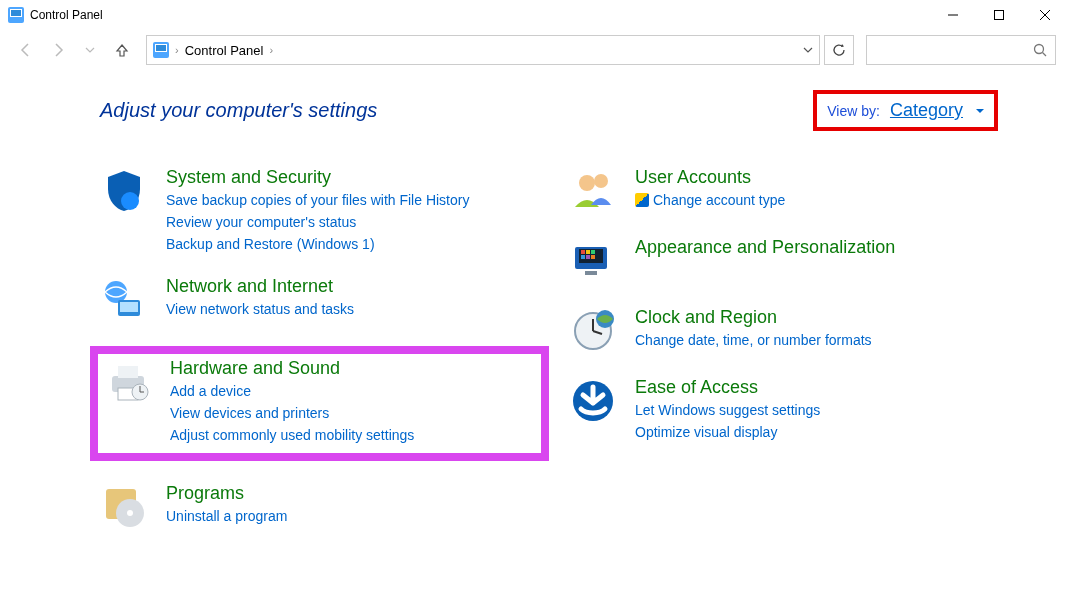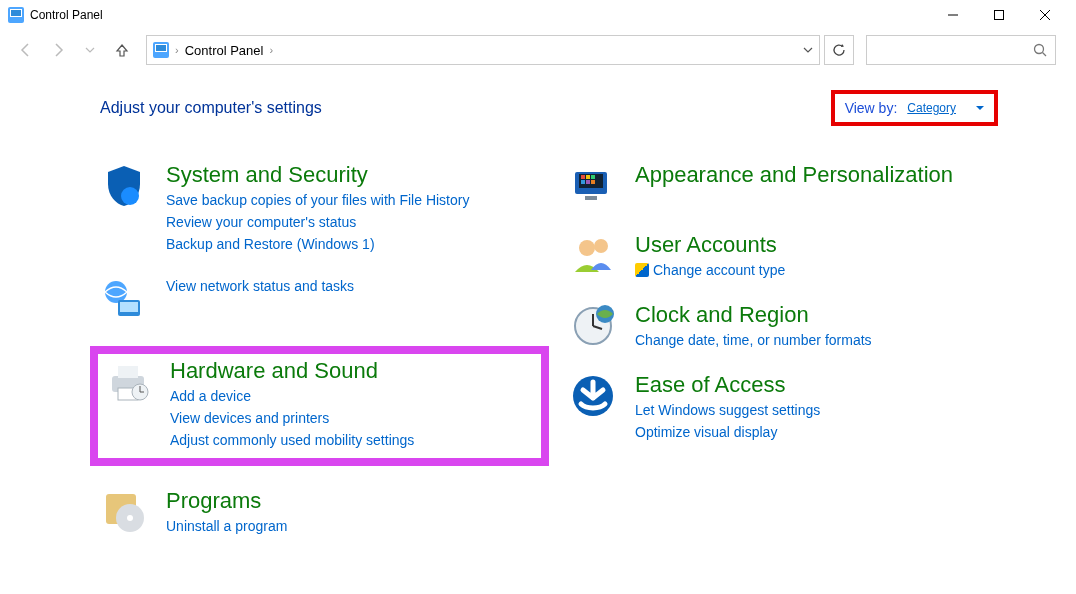--- a/index.html
+++ b/index.html
@@ -15,30 +15,30 @@
   .navbtn.disabled { color:#bbb; }
   .addressbar { flex:1; display:flex; align-items:center; border:1px solid #ccc; height:30px; padding:0 6px; gap:6px; margin-left:6px; }
   .addressbar .sep { color:#888; font-size:11px; }
   .addressbar .crumb { font-size:13px; color:#000; }
   .addressbar .dd { margin-left:auto; color:#555; }
   .refresh { width:30px; height:30px; border:1px solid #ccc; display:flex; align-items:center; justify-content:center; margin-left:0px; }
   .searchbox { width:190px; height:30px; border:1px solid #ccc; margin-left:8px; display:flex; align-items:center; padding:0 8px; }
   .searchbox svg { margin-left:auto; }
   .content { padding:20px 70px 20px 100px; position:relative; }
   .header-row { display:flex; align-items:center; }
-  .page-heading { color:#003399; font-size:16px; font-weight:400; }
+  .page-heading { color:#003399; font-size:20px; font-weight:400;font-style:italic; }
   .viewby-box { margin-left:auto; border:4px solid #e60000; padding:6px 10px; display:flex; align-items:center; gap:10px; }
   .viewby-label { font-size:14px; color:#1d4ed8; }
-  .viewby-value { font-size:12px; color:#0066cc; display:flex; align-items:center; gap:20px;text-decoration:underline; }
+  .viewby-value { font-size:18px; color:#0066cc; display:flex; align-items:center; gap:13px;text-decoration:underline; }
   .columns { display:flex; margin-top:36px; gap:40px; }
   .col { flex:1; display:flex; flex-direction:column; gap:22px; }
   .catrow { display:flex; gap:18px; }
   .icon-slot { width:48px; height:48px; display:flex; align-items:center; justify-content:center; flex-shrink:0; }
   .cat-body { display:flex; flex-direction:column; gap:2px; }
-  .cat-title { color:#0b7a0b; font-size:22px; font-weight:400; }
+  .cat-title { color:#0b7a0b; font-size:18px; font-weight:400; }
   .cat-link { color:#0066cc; font-size:14px; line-height:20px; }
   .cat-link.shield::before { content:""; display:inline-block; width:14px; height:14px; margin-right:4px; vertical-align:-2px; background:linear-gradient(135deg,#ffcc00 0 50%,#0066cc 50% 100%); border-radius:2px; }
   .highlight-box { border:8px solid #d946ef; padding:4px 16px 8px 6px; margin-left:-10px; margin-right:-20px; }
   .cpicon { width:16px; height:16px; }
 </style>
 </head>
 <body>
 
 <div class="window">
 
@@ -153,20 +153,21 @@
             <div class="catrow">
               <div class="icon-slot">
                 <svg viewBox="0 0 48 48" width="48" height="48">
                   <circle cx="16" cy="16" r="11" fill="#4da6ff"></circle>
                   <path d="M5 16 Q16 6 27 16 Q16 26 5 16" fill="none" stroke="#fff" stroke-width="1.5"></path>
                   <rect x="18" y="24" width="22" height="16" rx="2" fill="#2e8bda"></rect>
                   <rect x="20" y="26" width="18" height="10" fill="#b3e0ff"></rect>
                 </svg>
               </div>
               <div class="cat-body">
+                <a class="cat-title">Network and Internet</a>
                 <a class="cat-link">View network status and tasks</a>
               </div>
             </div>
           </div>
           <div class="highlight-box">
             <div class="catrow">
               <div class="icon-slot">
                 <svg viewBox="0 0 48 48" width="48" height="48">
                   <rect x="8" y="18" width="32" height="16" rx="3" fill="#cfd6dd"></rect>
                   <rect x="14" y="8" width="20" height="12" fill="#eef2f5"></rect>
@@ -194,20 +195,36 @@
                 </svg>
               </div>
               <div class="cat-body">
                 <a class="cat-title">Programs</a>
                 <a class="cat-link">Uninstall a program</a>
               </div>
             </div>
           </div>
         </div>
       <div class="col" id="col-right">
+          <div>
+            <div class="catrow">
+              <div class="icon-slot">
+                <svg viewBox="0 0 48 48" width="48" height="48">
+                  <circle cx="18" cy="16" r="8" fill="#f4c58b"></circle>
+                  <path d="M6 40 Q18 26 30 40 Z" fill="#9acd32"></path>
+                  <circle cx="32" cy="14" r="7" fill="#f4c58b"></circle>
+                  <path d="M22 38 Q32 24 42 38 Z" fill="#5b8def"></path>
+                </svg>
+              </div>
+              <div class="cat-body">
+                <a class="cat-title">User Accounts</a>
+                <a class="cat-link shield">Change account type</a>
+              </div>
+            </div>
+          </div>
           <div>
             <div class="catrow">
               <div class="icon-slot">
                 <svg viewBox="0 0 48 48" width="48" height="48">
                   <rect x="6" y="10" width="32" height="22" rx="2" fill="#1a5fb4"></rect>
                   <rect x="10" y="12" width="24" height="14" fill="#123"></rect>
                   <rect x="12" y="13" width="4" height="4" fill="#e74c3c"></rect>
                   <rect x="17" y="13" width="4" height="4" fill="#f1c40f"></rect>
                   <rect x="22" y="13" width="4" height="4" fill="#2ecc71"></rect>
                   <rect x="12" y="18" width="4" height="4" fill="#3498db"></rect>
@@ -218,36 +235,20 @@
               </div>
               <div class="cat-body">
                 <a class="cat-title">Appearance and Personalization</a>
               </div>
             </div>
           </div>
           <div>
             <div class="catrow">
               <div class="icon-slot">
                 <svg viewBox="0 0 48 48" width="48" height="48">
-                  <circle cx="18" cy="16" r="8" fill="#f4c58b"></circle>
-                  <path d="M6 40 Q18 26 30 40 Z" fill="#9acd32"></path>
-                  <circle cx="32" cy="14" r="7" fill="#f4c58b"></circle>
-                  <path d="M22 38 Q32 24 42 38 Z" fill="#5b8def"></path>
-                </svg>
-              </div>
-              <div class="cat-body">
-                <a class="cat-title">User Accounts</a>
-                <a class="cat-link shield">Change account type</a>
-              </div>
-            </div>
-          </div>
-          <div>
-            <div class="catrow">
-              <div class="icon-slot">
-                <svg viewBox="0 0 48 48" width="48" height="48">
                   <circle cx="24" cy="24" r="18" fill="#eef2f5" stroke="#8aa0b4" stroke-width="2"></circle>
                   <line x1="24" y1="24" x2="24" y2="12" stroke="#333" stroke-width="2"></line>
                   <line x1="24" y1="24" x2="33" y2="27" stroke="#333" stroke-width="2"></line>
                   <circle cx="36" cy="12" r="9" fill="#3b8ac4"></circle>
                   <path d="M28 12 Q36 4 44 12 Q36 20 28 12" fill="#6ab04c"></path>
                 </svg>
               </div>
               <div class="cat-body">
                 <a class="cat-title">Clock and Region</a>
                 <a class="cat-link">Change date, time, or number formats</a>

